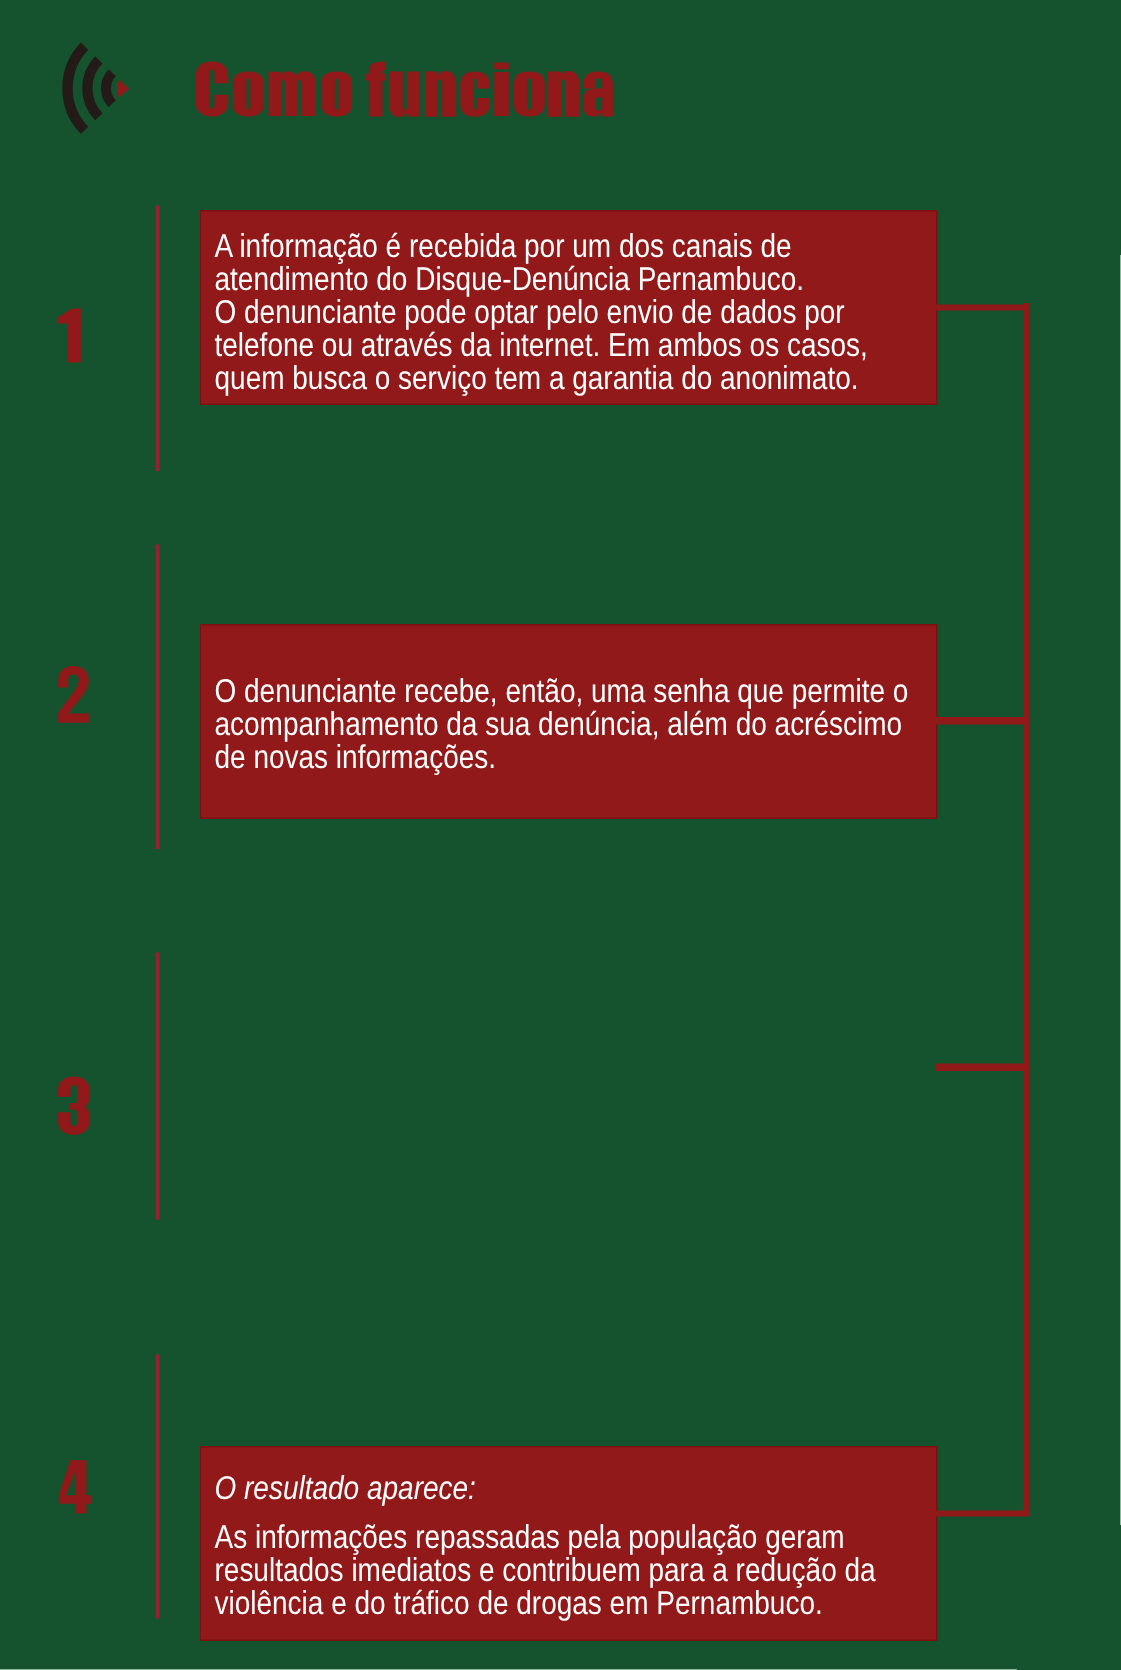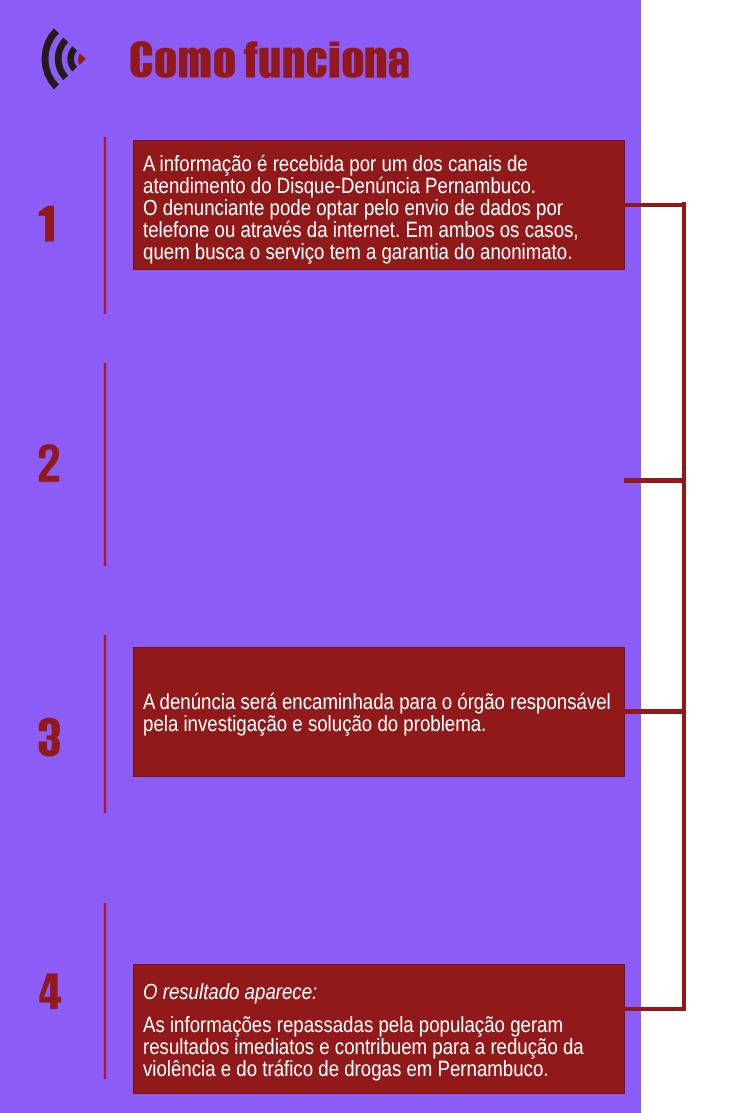--- a/index.html
+++ b/index.html
@@ -1,18 +1,18 @@
 <!DOCTYPE html>
 <html><head>
 <meta charset="utf-8">
 <style>
   html,body{margin:0;padding:0;background:#ffffff;}
   body{width:747px;height:1113px;font-family:"Liberation Sans",sans-serif;overflow:hidden;
     -webkit-font-smoothing:antialiased;text-rendering:geometricPrecision;}
-  .page{position:relative;width:641px;height:1113px;background:#8b5cf6;}
+  .page{position:relative;width:747px;height:1113px;background:#14532d;}
 
   
   .logo{position:absolute;left:33px;top:25px;width:56px;height:70px;}
   .title{position:absolute;left:128px;top:38px;width:290px;height:45px;line-height:0;}
   .title svg{display:block;}
   .title-text{position:absolute;left:-9999px;top:0;font-size:10px;}
 
   
   .tick{position:absolute;left:103px;width:4px;
     background:linear-gradient(to right,rgba(174,23,52,0) 0%,rgba(174,23,52,0.35) 18%,#AE1734 38%,#AE1734 62%,rgba(174,23,52,0.35) 82%,rgba(174,23,52,0) 100%);}
@@ -82,34 +82,35 @@
       </div>
   </div>
 
   <div class="tick" style="top:363px;height:203px;"></div>
   <div class="num" style="left:37.2px;top:442.6px;">
       <svg width="28" height="42" viewBox="0 0 28 42" xmlns="http://www.w3.org/2000/svg">
         <path fill="#911919" fill-rule="evenodd" d="M1.8 32.7 L1.8 38.8 L22.2 38.8 L22.2 32.7 L9.0 32.7 C13.0 26.0 22.2 18.5 22.2 11.0 C22.2 4.5 18.2 1.0 12.0 1.0 C5.8 1.0 1.8 4.5 1.8 11.0 L1.8 15.3 L8.5 15.3 L8.5 10.5 C8.5 7.5 9.8 6.6 12.0 6.6 C14.2 6.6 15.5 7.5 15.5 10.5 C15.5 16.5 5.0 26.5 1.8 32.7 Z"></path>
       </svg>
       <span class="num-text">2</span>
     </div>
+  <div class="box" style="top:416px;">
+    <div class="tx" style="top:33.5px;">
+        <div>O denunciante recebe, então, uma senha que permite o</div>
+        <div>acompanhamento da sua denúncia, além do acréscimo</div>
+        <div>de novas informações.</div>
+      </div>
+  </div>
 
   <div class="tick" style="top:635px;height:178px;"></div>
   <div class="num" style="left:37.3px;top:717.4px;">
       <svg width="28" height="42" viewBox="0 0 28 42" xmlns="http://www.w3.org/2000/svg">
         <path fill="#911919" fill-rule="evenodd" d="M1.7 14.2 L1.7 10.0 C1.7 4.0 6.0 0.6 12.3 0.6 C18.6 0.6 22.8 4.0 22.8 10.0 L22.8 14.5 C22.8 17.6 21.6 19.6 19.4 20.6 C21.6 21.6 22.8 23.6 22.8 26.7 L22.8 30.2 C22.8 36.2 18.6 39.6 12.3 39.6 C6.0 39.6 1.7 36.2 1.7 30.2 L1.7 24.5 L10.0 24.5 L10.0 30.0 C10.0 32.5 10.9 33.8 12.3 33.8 C13.7 33.8 14.7 32.5 14.7 30.0 L14.7 25.5 C14.7 23.5 13.9 22.8 12.0 22.8 L9.4 22.8 L9.4 18.5 L12.0 18.5 C13.9 18.5 14.7 17.7 14.7 15.7 L14.7 10.2 C14.7 7.7 13.7 6.4 12.3 6.4 C10.9 6.4 10.0 7.7 10.0 10.2 L10.0 14.2 Z"></path>
       </svg>
       <span class="num-text">3</span>
     </div>
-  <div class="box" style="top:647px;">
-    <div class="tx" style="top:44px;">
-        <div>A denúncia será encaminhada para o órgão responsável</div>
-        <div>pela investigação e solução do problema.</div>
-      </div>
-  </div>
 
   <div class="tick" style="top:903px;height:176px;"></div>
   <div class="num" style="left:36.6px;top:971.5px;">
       <svg width="28" height="42" viewBox="0 0 28 42" xmlns="http://www.w3.org/2000/svg">
         <path fill="#911919" fill-rule="evenodd" d="M9.9 1.5 L20.6 1.5 L20.6 24.8 L24.1 24.8 L24.1 30.5 L20.6 30.5 L20.6 37.0 L13.2 37.0 L13.2 30.5 L2.2 30.5 L2.2 24.8 Z M13.2 24.8 L13.2 9.0 L7.0 24.8 Z"></path>
       </svg>
       <span class="num-text">4</span>
     </div>
   <div class="box" style="top:944px;margin-top:20px;">
     <div class="tx" style="top:17.3px;">

